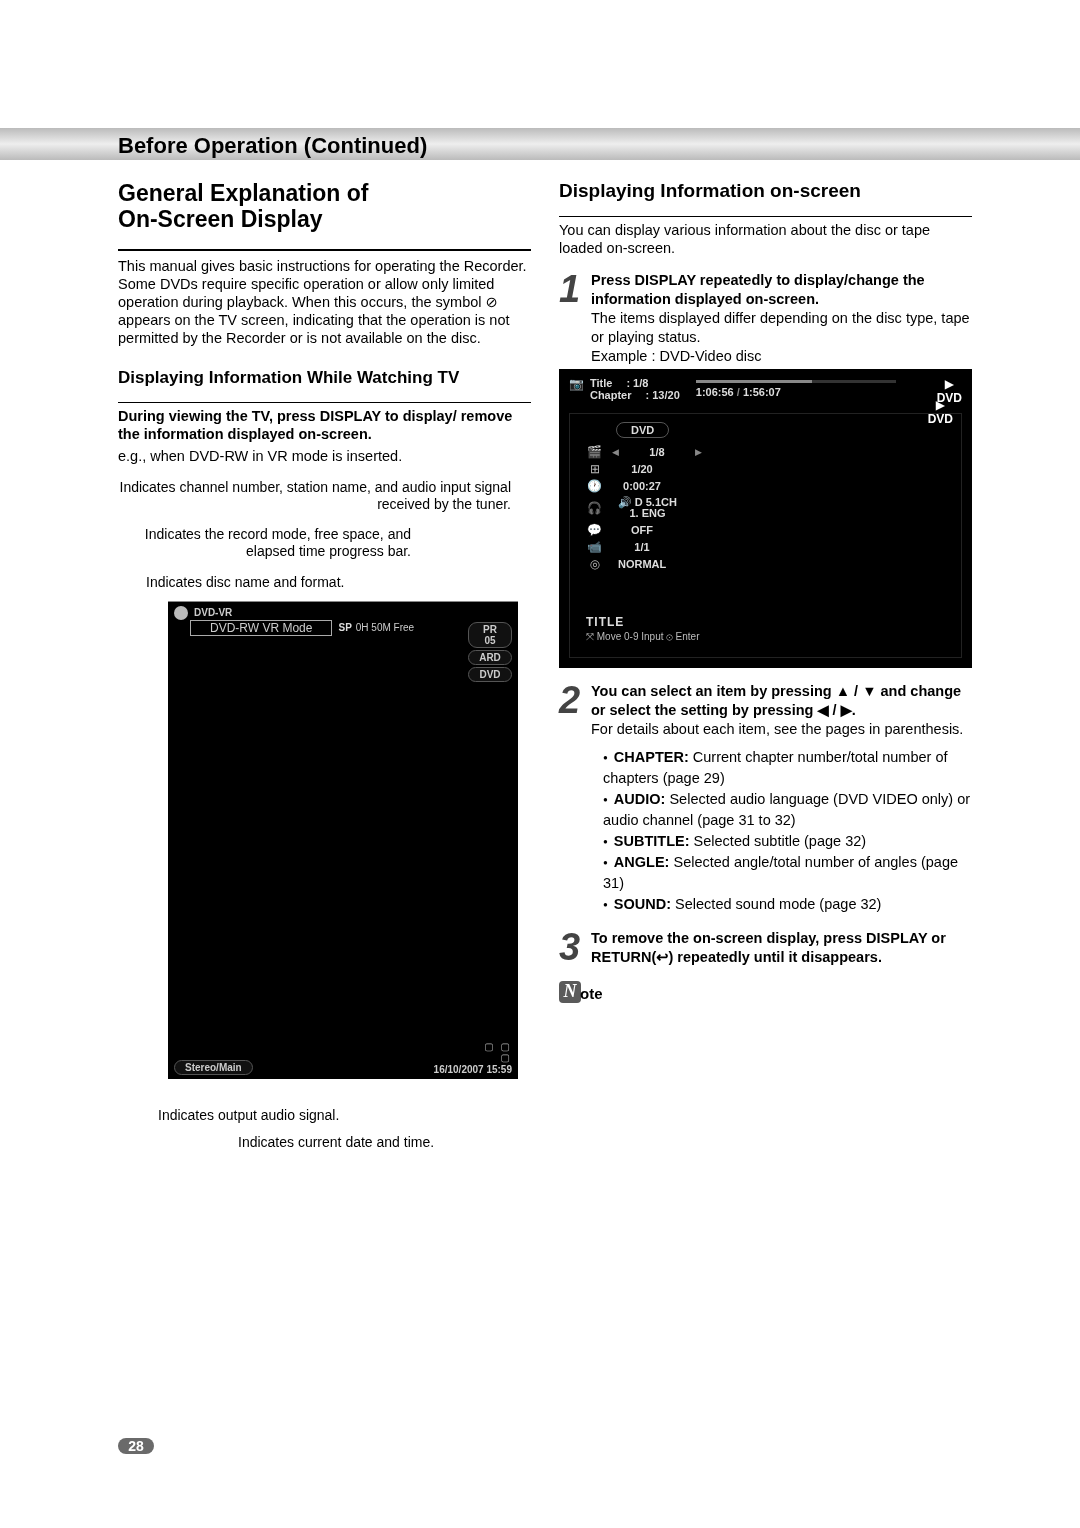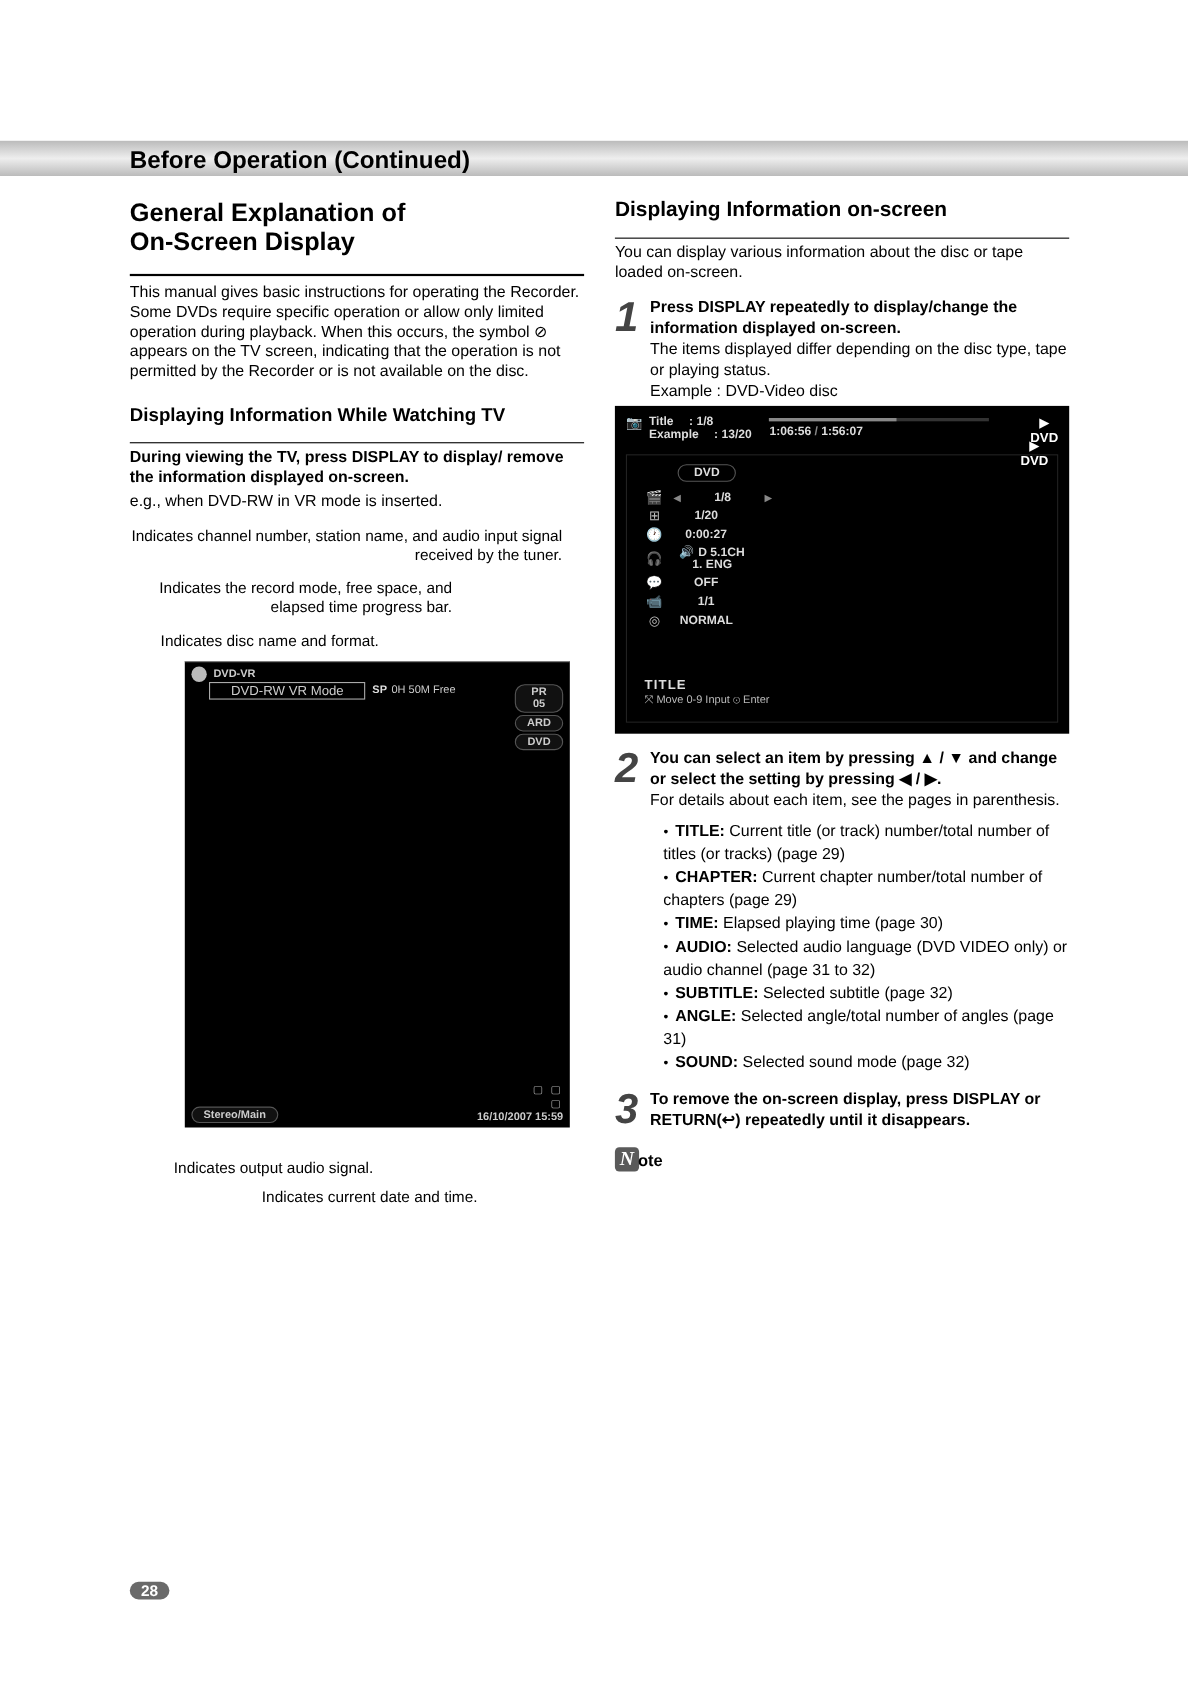--- a/index.html
+++ b/index.html
@@ -7,21 +7,21 @@
   .header-bar { position: absolute; left:0; right:0; top:128px; height:32px; background: linear-gradient(to bottom, #bbb, #eee 50%, #bbb); }
   .header-title { position: relative; font-weight: bold; font-size: 22px; color: #000; padding: 3px 0 3px 0; z-index:2; }
   .columns { display: flex; gap: 28px; margin-top: 18px; }
   .col { flex: 1; }
   h2 { font-size: 23px; font-weight: bold; margin-bottom: 6px; border-bottom: 2px solid #000; padding-bottom: 16px; line-height: 1.15; }
   h3 { font-size: 17px; font-weight: bold; margin-top: 20px; border-bottom: 1px solid #000; padding-bottom: 14px; }
   p { font-size: 14.5px; line-height: 1.25; margin-top: 4px; }
   .bold { font-weight: bold; }
   .callout { font-size: 14px; text-align: right; line-height: 1.2; margin-top: 14px; }
   .callout.left { text-align: left; }
-  .tv-screen { width: 350px; height: 424px; background: #000; position: relative; margin-top: 4px; border-top: 1px solid #888; }
+  .tv-screen { width: 350px; height: 478px; background: #000; position: relative; margin-top: 4px; border-top: 1px solid #888; }
   .tv-row1 { position:absolute; top:4px; left:6px; display:flex; gap:4px; align-items:center; }
   .disc-icon { width:14px; height:14px; background:#bbb; border-radius:50%; }
   .tag { font-size:10px; color:#ccc; font-weight:bold; padding:0 2px; }
   .tag-box { border:1px solid #aaa; font-size:12px; color:#ccc; padding:0 19px; }
   .sp { font-weight:bold; font-size:10px; color:#ddd; margin-left:2px;}
   .free { font-size:10px; color:#ccc; }
   .tv-right-col { position:absolute; right:6px; top:20px; text-align:center; }
   .pill { background:#111; color:#ccc; font-size:10px; font-weight:bold; border:1px solid #555; border-radius:9px; padding:1px 8px; margin-bottom:2px; width:44px; }
   .tv-bottom { position:absolute; bottom:4px; left:6px; right:6px; display:flex; justify-content:space-between; align-items:flex-end;}
   .stereo-pill { background:#111; color:#ccc; font-size:10px; font-weight:bold; border:1px solid #555; border-radius:9px; padding:1px 10px; }
@@ -125,21 +125,21 @@
 
     <div class="osd">
       <div class="osd-top">
         <span style="font-size:12px; color:#aaa;">📷</span>
         <div class="osd-top-left">
           <div class="osd-top-row">
             <span>Title</span>
             <span>: <span>1/8</span></span>
           </div>
           <div class="osd-top-row">
-            <span>Example</span>
+            <span>Chapter</span>
             <span>: <span>13/20</span></span>
           </div>
         </div>
         <div style="margin-left:10px;">
           <div class="prog2"></div>
           <div style="font-size:11px; color:#ddd; font-weight:bold;">
             <span>1:06:56</span>
             <span style="color:#888;"> / </span>
             <span>1:56:07</span>
           </div>
@@ -192,23 +192,21 @@
         </div>
       </div>
     </div>
 
     <div class="step">
       <div class="step-num">2</div>
       <div class="step-body">
         <span class="bold">You can select an item by pressing ▲ / ▼ and change or select the setting by pressing ◀ / ▶.</span><br>
         <span>For details about each item, see the pages in parenthesis.</span>
         <ul class="bullets">
-          <li><span class="bold">TITLE:</span><span> Current title (or track) number/total number of titles (or tracks) (page 29)</span></li>
           <li><span class="bold">CHAPTER:</span><span> Current chapter number/total number of chapters (page 29)</span></li>
-          <li><span class="bold">TIME:</span><span> Elapsed playing time (page 30)</span></li>
           <li><span class="bold">AUDIO:</span><span> Selected audio language (DVD VIDEO only) or audio channel (page 31 to 32)</span></li>
           <li><span class="bold">SUBTITLE:</span><span> Selected subtitle (page 32)</span></li>
           <li><span class="bold">ANGLE:</span><span> Selected angle/total number of angles (page 31)</span></li>
           <li><span class="bold">SOUND:</span><span> Selected sound mode (page 32)</span></li>
         </ul>
       </div>
     </div>
 
     <div class="step">
       <div class="step-num">3</div>

